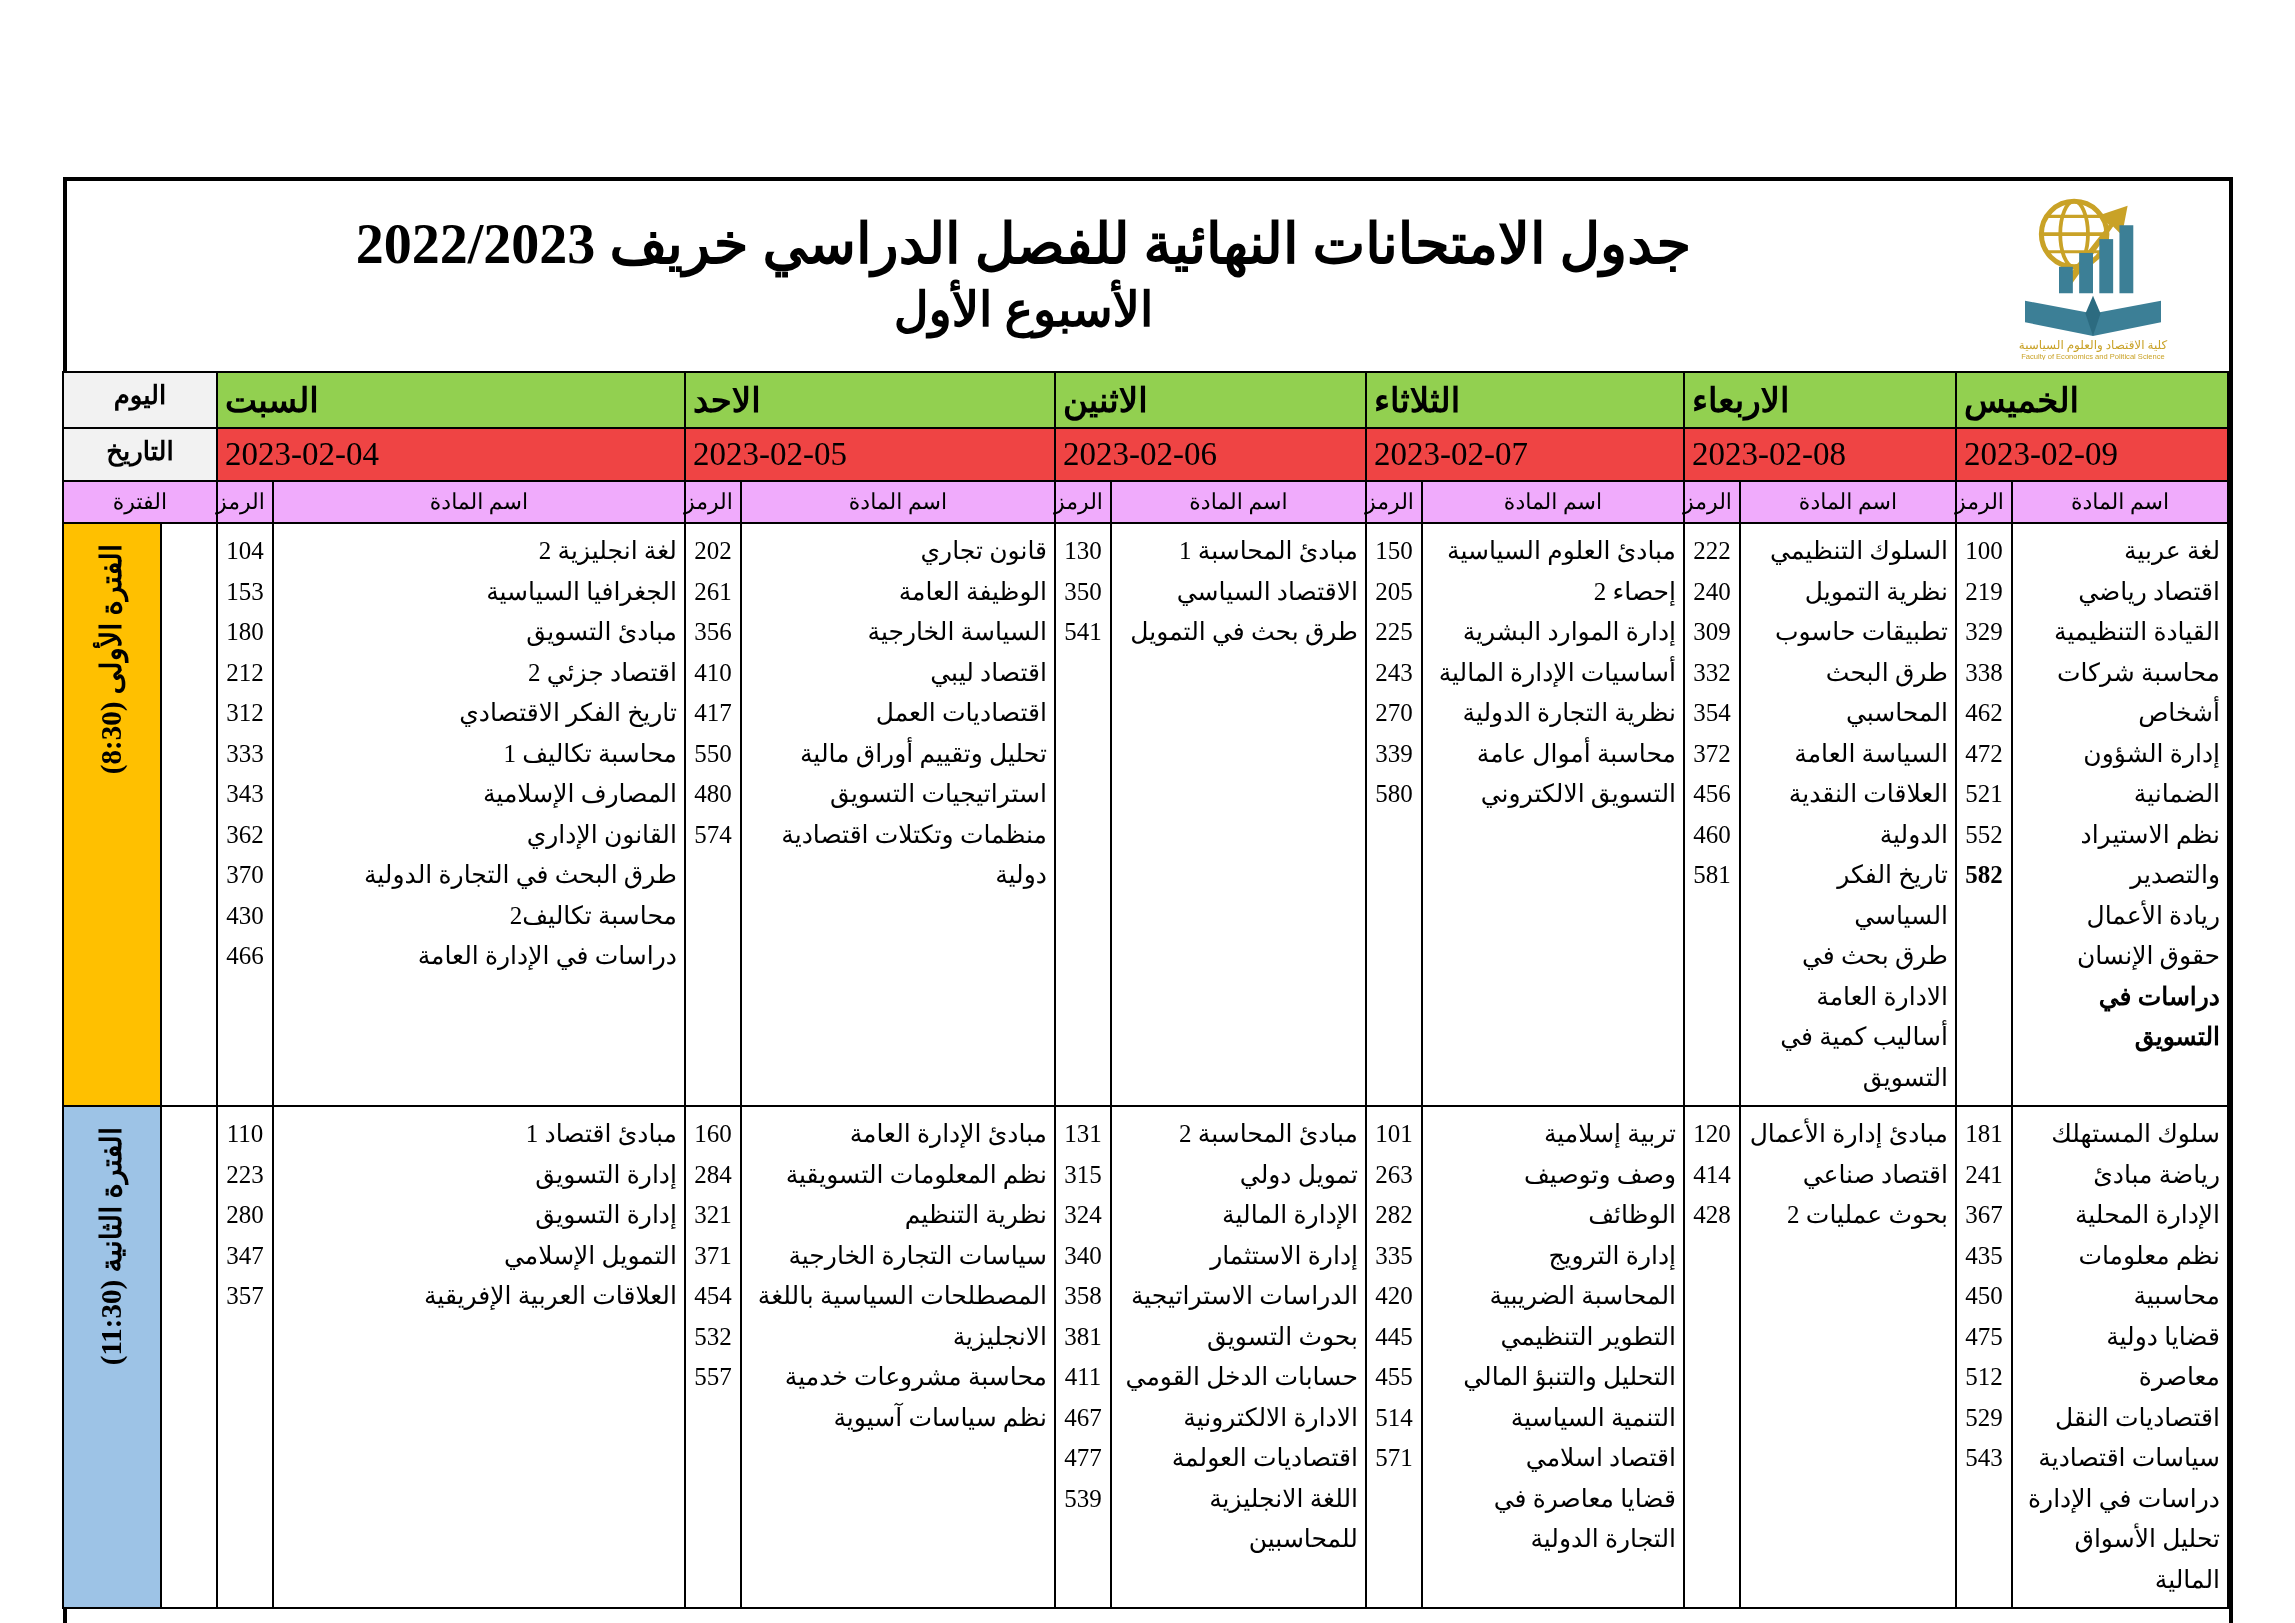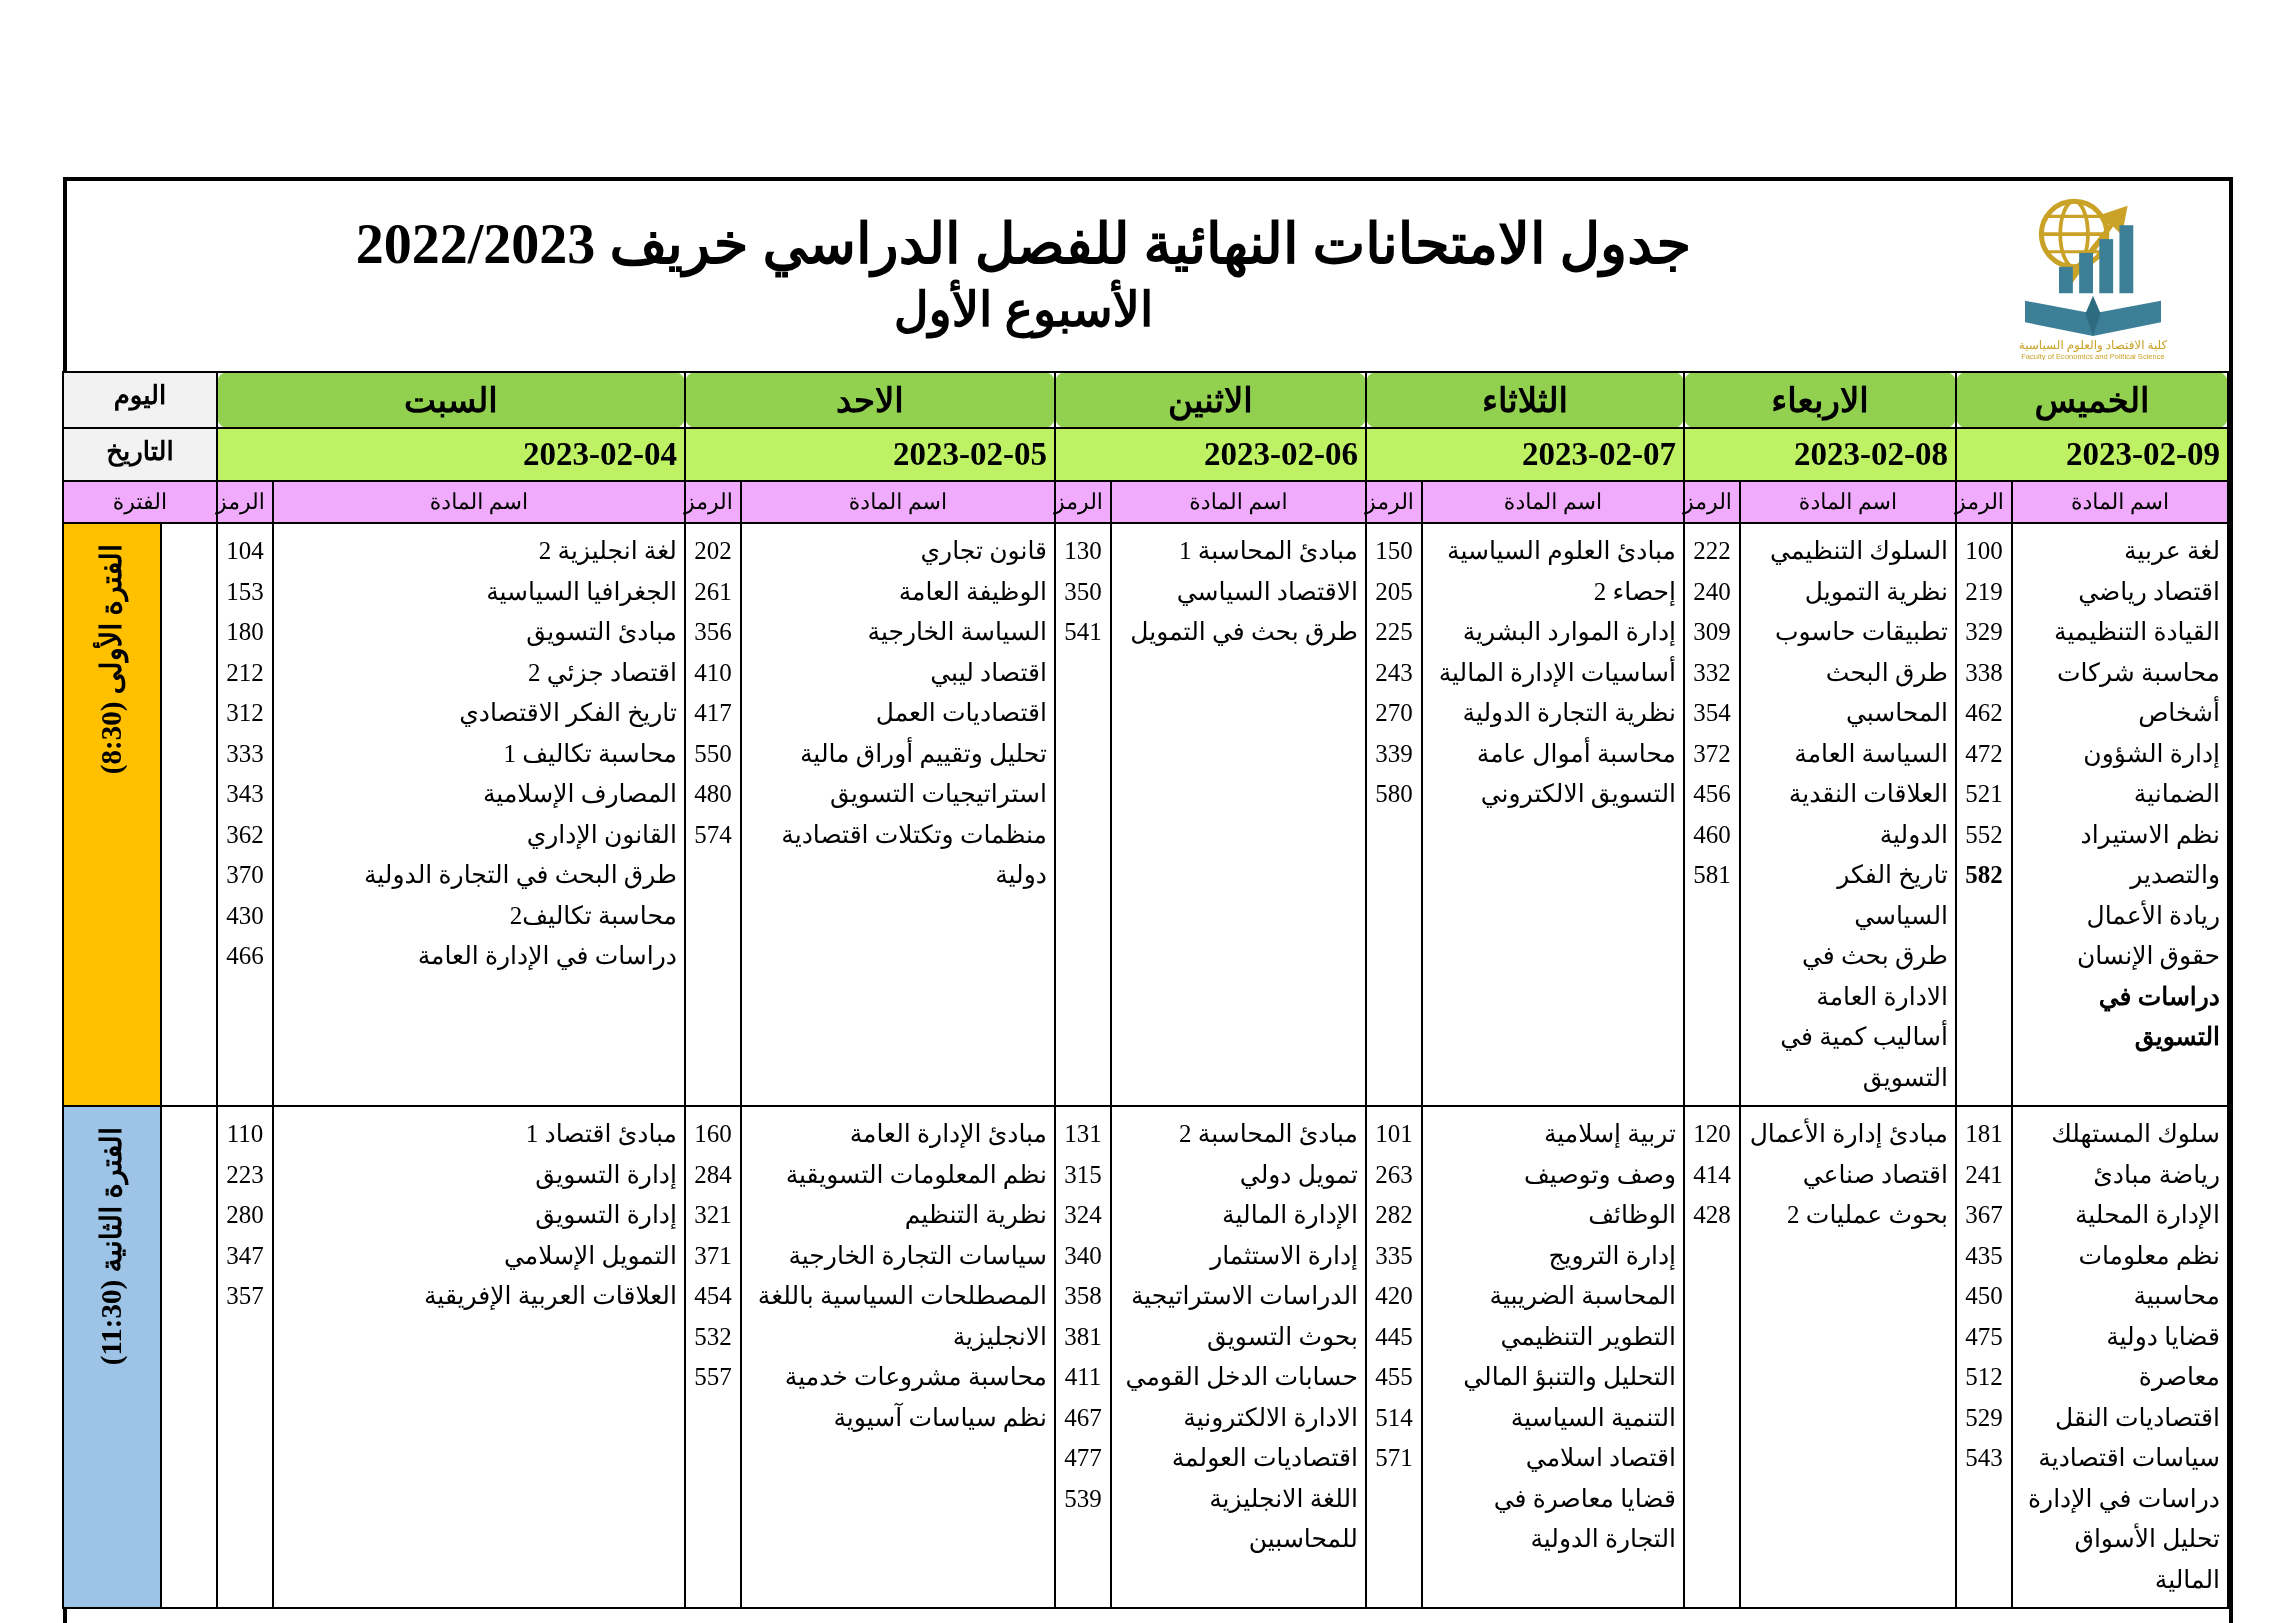--- a/index.html
+++ b/index.html
@@ -74,32 +74,31 @@
     background:#f2f2f2;
     text-align:center;
     font-size:26px;
     font-weight:bold;
     vertical-align:middle;
     padding:6.5px 2.6px;
     white-space:nowrap;
   }
   .day-cell{
     background:#92d050;
-    text-align:center;
+    text-align:left;
     font-size:34px;
     font-weight:bold;
     padding:9.2px 2.6px;
     vertical-align:middle;
-    border-radius:11px;
   }
   .date-cell{
-    background:#bef264;
-    text-align:right;
+    background:#ef4444;
+    text-align:left;
     font-size:33px;
-    font-weight:bold;
+    font-weight:normal;
     padding:7.9px 2.6px;
     vertical-align:middle;
     direction:ltr;
   }
   .sub-hdr{
     background:#f0abfc;
     text-align:center;
     font-size:22px;
     font-weight:normal;
     vertical-align:middle;

